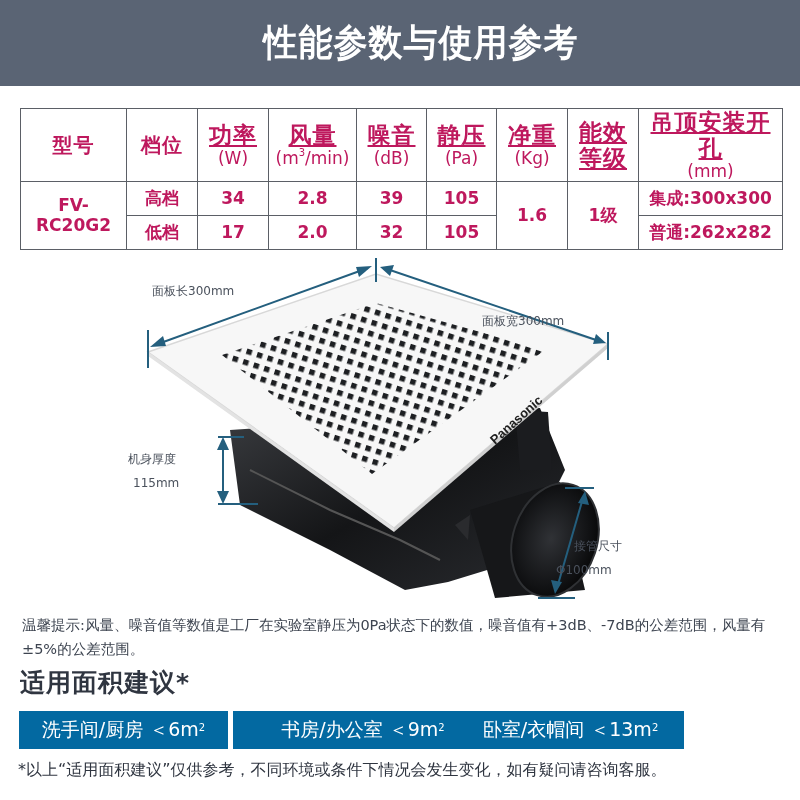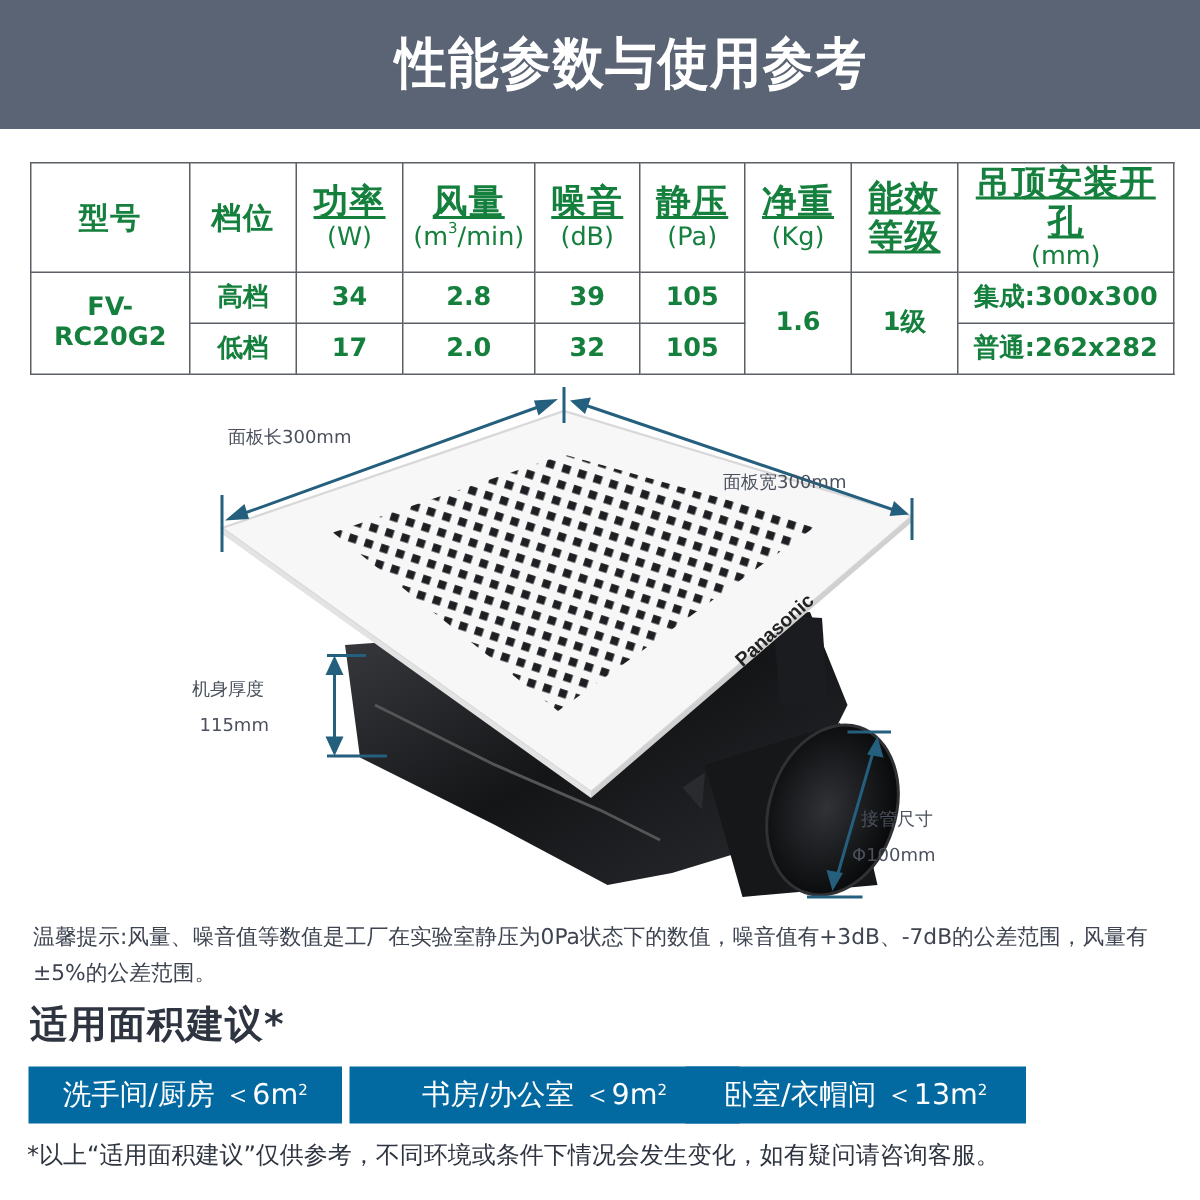--- a/index.html
+++ b/index.html
@@ -12,21 +12,21 @@
   }
   .header-title {
     color: #ffffff; font-size: 34px; font-weight: bold; letter-spacing: 1px;
     transform: scaleY(1.08);
   }
 
   
   .spec-table {
     position: absolute; left: 20px; top: 108px; width: 762px;
     border-collapse: collapse; table-layout: fixed;
-    color: #15803d;
+    color: #be185d;
   }
   .spec-table td {
     border: 1.5px solid #5b5f66; text-align: center; vertical-align: middle;
     padding: 0; line-height: 1.15;
   }
   .spec-table .hrow td { height: 64px; }
   .spec-table .drow td { height: 34px; font-size: 17px; font-weight: bold; }
   .h-main { display: block; font-size: 23px; font-weight: bold; letter-spacing: 1px; text-decoration: underline; }
   .h-unit { display: block; font-size: 17px; font-weight: normal; }
   .h-single { font-size: 20px; font-weight: bold; letter-spacing: 1px; }
@@ -195,21 +195,21 @@
       <polygon points="585,491 578,503 589,505" stroke="none"></polygon>
       <polygon points="555,594 562,582 551,580" stroke="none"></polygon>
     </g>
   </svg>
 
   <div class="dim-label" style="left:152px; top:30px;">面板长300mm</div>
   <div class="dim-label" style="left:482px; top:28px;margin-top:32px;">面板宽300mm</div>
   <div class="dim-label" style="left:128px; top:198px;">机身厚度</div>
   <div class="dim-label" style="left:133px; top:222px;">115mm</div>
   <div class="dim-label" style="left:574px; top:285px;">接管尺寸</div>
-  <div class="dim-label" style="left:568px; top:309px;text-align:right;">Φ100mm</div>
+  <div class="dim-label" style="left:556px; top:309px;text-align:right;">Φ100mm</div>
 </div>
 
 <div class="notice">温馨提示:风量、噪音值等数值是工厂在实验室静压为0Pa状态下的数值，噪音值有+3dB、-7dB的公差范围，风量有±5%的公差范围。</div>
 
 <div class="section-title">适用面积建议*</div>
 
 <div class="tags">
   <div class="tag" style="left:19px; width:209px;">
     <span>洗手间/厨房 ＜6m</span>
       <sup>2</sup>

